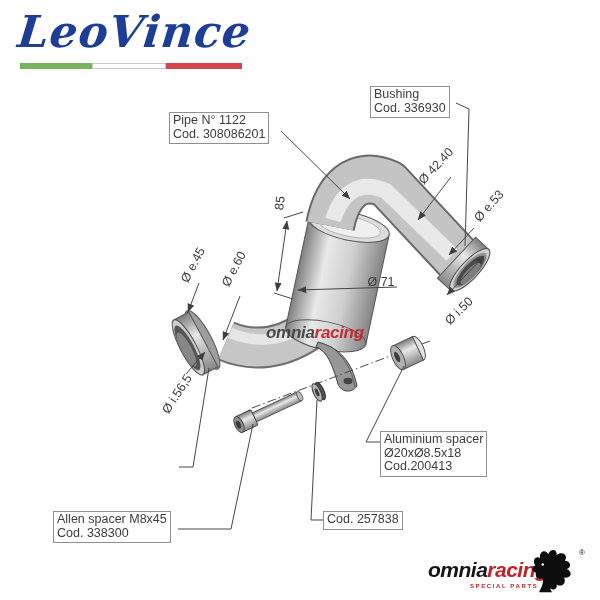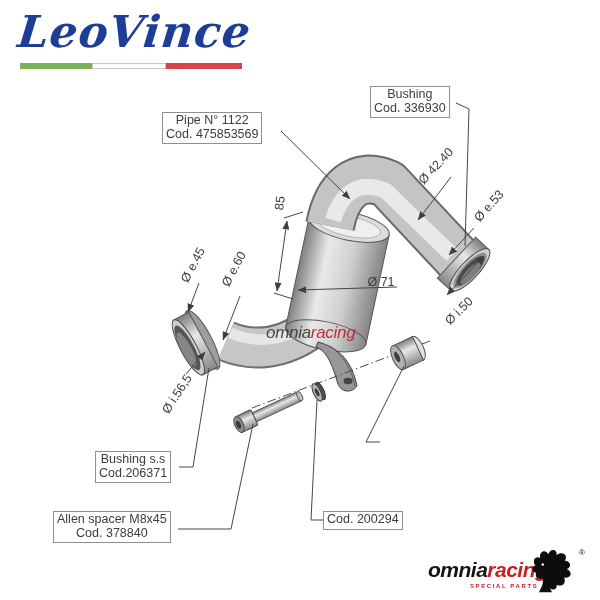--- a/index.html
+++ b/index.html
@@ -17,31 +17,31 @@
   .flag{position:absolute;left:2px;top:59px;width:222px;height:6px;display:flex;}
   .flag .fg{flex:0 0 72px;background:var(--flag-green,#79b25a);}
   .flag .fw{flex:0 0 74px;background:#ffffff;border:1px solid #c9c9c9;box-sizing:border-box;}
   .flag .fr{flex:1 1 auto;background:var(--flag-red,#d6454e);}
   
   svg.drawing{position:absolute;left:0;top:0;z-index:1;}
   
   .callout{
     position:absolute;z-index:3;background:#fff;border:1px solid #8f8f8f;
     padding:1px 3px 2px 3px;font-size:12.5px;line-height:13.5px;
-    color:var(--label-text,#3c3c3c);white-space:nowrap;text-align:center;
+    color:var(--label-text,#3c3c3c);white-space:nowrap;
   }
   
   .dim{
     position:absolute;z-index:2;color:var(--label-text,#3c3c3c);
     font-size:12.5px;white-space:nowrap;transform-origin:center;
   }
   
   .watermark{
     position:absolute;left:266px;top:323px;z-index:2;
-    font-style:italic;font-weight:normal;font-size:17px;letter-spacing:-0.3px;
+    font-style:italic;font-weight:bold;font-size:17px;letter-spacing:-0.3px;
     white-space:nowrap;opacity:.92;
   }
   .watermark .wm-omnia{color:#3c3c3c;}
   .watermark .wm-racing{color:var(--racing-red,#c42127);}
   
   .footer-logo{position:absolute;left:424px;top:546px;width:172px;height:52px;z-index:3;}
   .fl-text{
     position:absolute;left:4px;top:12px;font-style:italic;font-weight:bold;
     font-size:21px;letter-spacing:-0.5px;white-space:nowrap;
   }
@@ -163,38 +163,39 @@
       <path d="M 199 283 L 188 312" marker-end="url(#arr)"></path>
       <path d="M 240 296 L 223 340" marker-end="url(#arr)"></path>
       <path d="M 186 374 L 205 352" marker-end="url(#arr)"></path>
       <path d="M 179 467 L 193 467 L 209 368"></path>
       <path d="M 178 529 L 231 529 L 253 424"></path>
       <path d="M 323 520 L 311 520 L 317 400"></path>
       <path d="M 380 442 L 366 442 L 404 366"></path>
     </g>
   </svg>
 
-  <div class="callout" style="left:162px;top:112px">
+  <div class="callout" style="left:169px;top:112px">
     <div>Pipe N° 1122</div>
-    <div>Cod. 475853569</div>
+    <div>Cod. 308086201</div>
   </div>
   <div class="callout" style="left:370px;top:86px">
     <div>Bushing</div>
     <div>Cod. 336930</div>
   </div>
-  <div class="callout" style="left:95px;top:451px">
-    <div>Bushing s.s</div>
-    <div>Cod.206371</div>
-  </div>
   <div class="callout" style="left:53px;top:511px">
     <div>Allen spacer M8x45</div>
-    <div>Cod. 378840</div>
+    <div>Cod. 338300</div>
   </div>
   <div class="callout" style="left:323px;top:511px">
-    <div>Cod. 200294</div>
+    <div>Cod. 257838</div>
+  </div>
+  <div class="callout" style="left:380px;top:431px">
+    <div>Aluminium spacer</div>
+    <div>Ø20xØ8.5x18</div>
+    <div>Cod.200413</div>
   </div>
 
   <div class="dim" style="left:436px;top:166px;transform:translate(-50%,-50%) rotate(-47deg)">Ø 42.40</div>
   <div class="dim" style="left:489px;top:206px;transform:translate(-50%,-50%) rotate(-48deg)">Ø e.53</div>
   <div class="dim" style="left:459px;top:311px;transform:translate(-50%,-50%) rotate(-45deg)">Ø i.50</div>
   <div class="dim" style="left:280px;top:203px;transform:translate(-50%,-50%) rotate(-83deg)">85</div>
   <div class="dim" style="left:381px;top:282px;transform:translate(-50%,-50%)">Ø 71</div>
   <div class="dim" style="left:193px;top:265px;transform:translate(-50%,-50%) rotate(-62deg)">Ø e.45</div>
   <div class="dim" style="left:234px;top:269px;transform:translate(-50%,-50%) rotate(-62deg)">Ø e.60</div>
   <div class="dim" style="left:177px;top:394px;transform:translate(-50%,-50%) rotate(-57deg)">Ø i.56,5</div>

